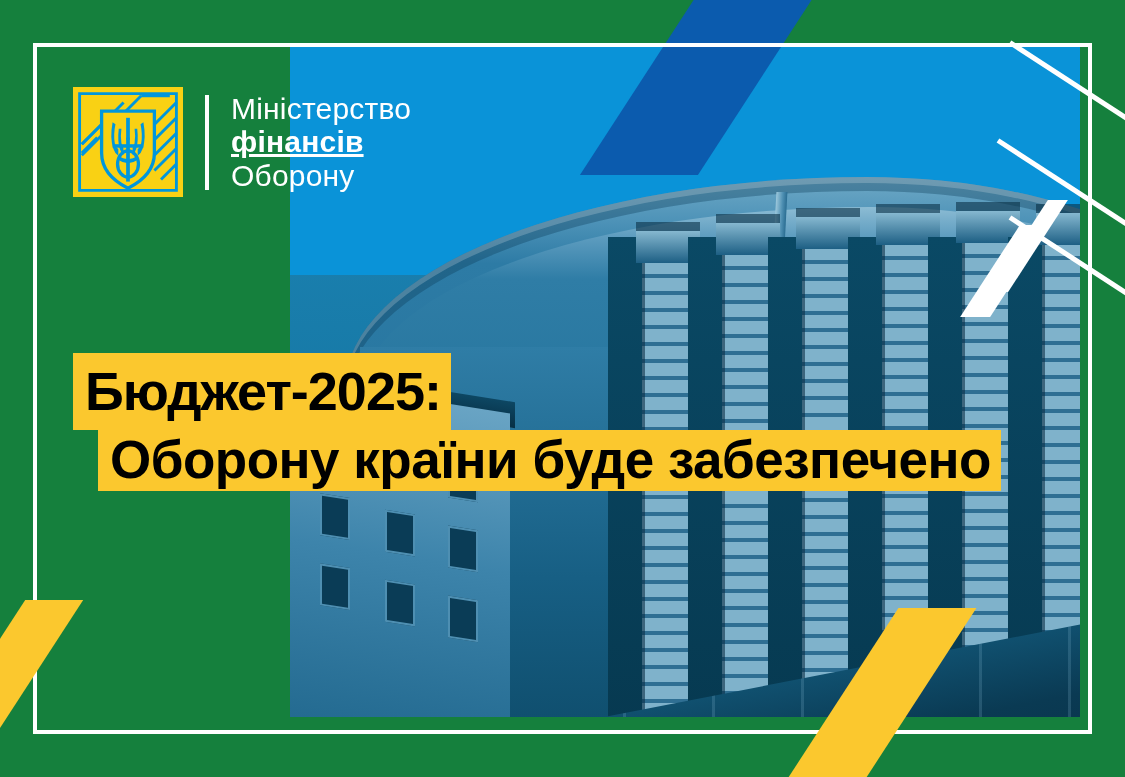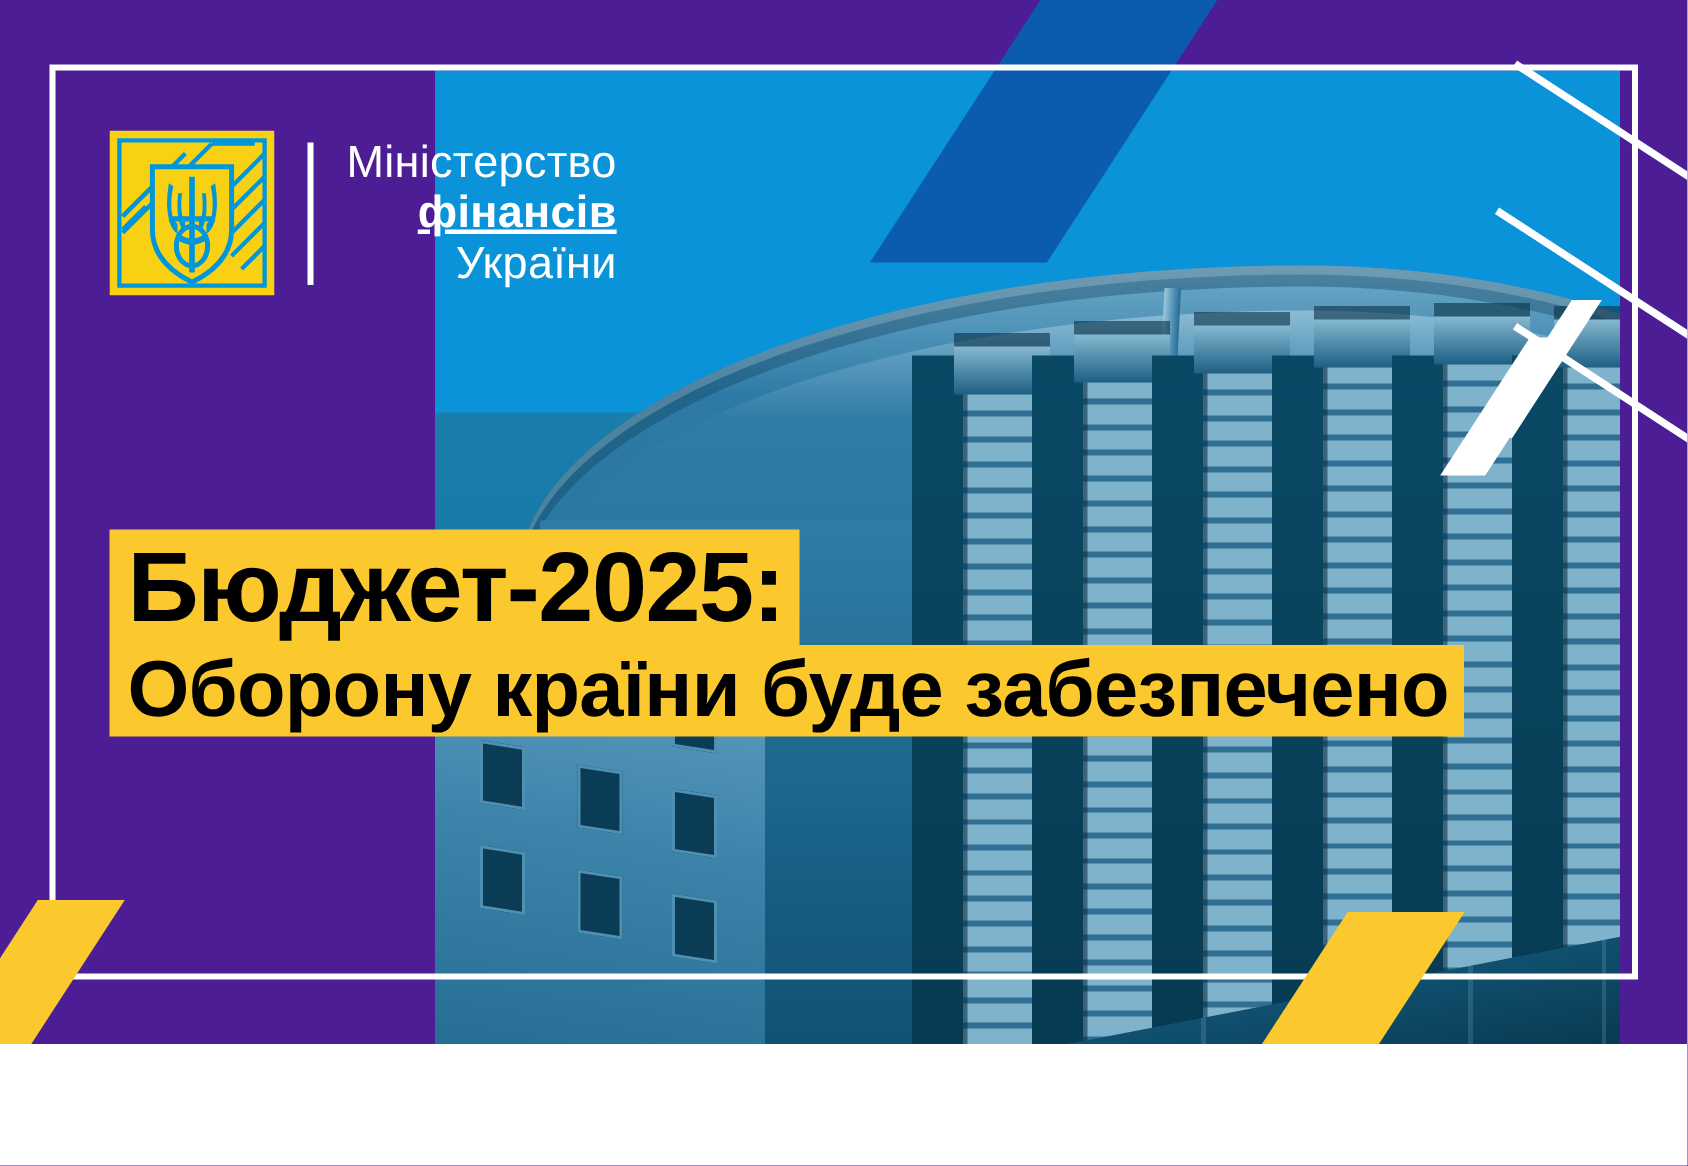--- a/index.html
+++ b/index.html
@@ -3,25 +3,24 @@
 <meta charset="utf-8">
 <style>
   html, body {
     margin: 0;
     padding: 0;
     background: #ffffff;
   }
   #poster {
     position: relative;
     width: 1125px;
-    height: 696px;
+    height: 777px;
     overflow: hidden;
-    background: #4c1d95;
+    background: #15803d;
     font-family: "Liberation Sans", sans-serif;
-    text-align: right;
   }
 
   
   .photo {
     position: absolute;
     left: 290px;
     top: 47px;
     width: 790px;
     height: 670px;
     overflow: hidden;
@@ -225,30 +224,31 @@
   .headline { position: absolute; left: 73px; top: 353px; }
   .hl-line {
     display: block;
     background: #fbc82e;
     color: #000000;
     font-weight: 700;
     width: max-content;
     white-space: nowrap;
   }
   .hl-1 {
-    font-size: 66px;
+    font-size: 54px;
     line-height: 77px;
     padding: 0 10px 0 12px;
     letter-spacing: -1px;
   }
   .hl-2 {
     font-size: 53px;
     line-height: 59px;
     padding: 0 10px 2px 12px;
     letter-spacing: -0.5px;
+    margin-left: 25px;
   }
 </style>
 </head>
 <body>
 
 <div id="poster">
 
   <div class="photo">
     <div class="photo-sky"></div>
     <div class="bld-roof"></div>
@@ -331,21 +331,21 @@
         <path d="M41 62 q9 7 18 0 l0 4.2 q-9 6.2 -18 0 z"></path>
       </g>
       <ellipse cx="50" cy="70" rx="9.5" ry="12" fill="none" stroke="#0096dc" stroke-width="3"></ellipse>
     </svg>
 
     <div class="logo-sep"></div>
 
     <div class="logo-text">
       <div>Міністерство</div>
       <div class="bold">фінансів</div>
-      <div>України</div>
+      <div>Оборону</div>
     </div>
   </div>
 
   <div class="headline">
     <span class="hl-line hl-1">Бюджет-2025:</span>
     <span class="hl-line hl-2">Оборону країни буде забезпечено</span>
   </div>
 
 </div>
 

